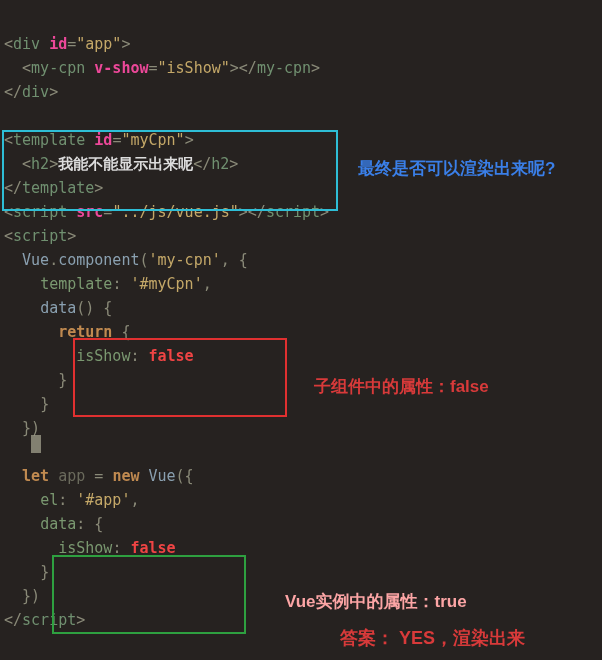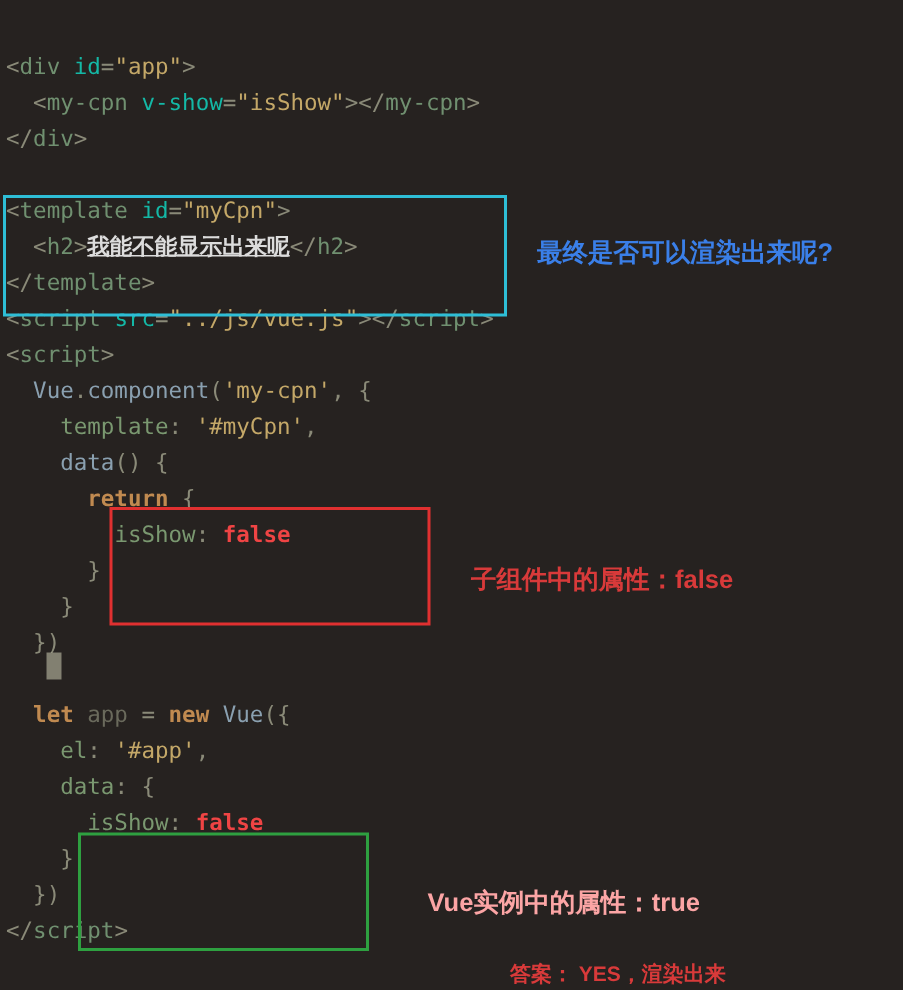--- a/index.html
+++ b/index.html
@@ -13,28 +13,28 @@
     width: 602px;
     height: 660px;
     overflow: hidden;
     position: relative;
   }
   .code {
     padding: 8px 4px;
     white-space: pre;
   }
   .tag   { color: #709070; }
-  .attr  { color: #14b8a6; }
+  .attr  { color: #ec4899; font-weight: bold; }
   .str   { color: #c4a868; }
   .punc  { color: #8a8a78; }
   .kw    { color: #c08a50; font-weight: bold; }
   .fn    { color: #8aa0b0; }
   .propk { color: #7a9870; }
   .vbool { color: #ef4444; font-weight: bold; }
-  .htxt  { color: #dcdcdc; font-weight: bold; text-decoration: underline; }
+  .htxt  { color: #dcdcdc; font-weight: bold; }
   .vartx { color: #6a6a5c; }
 
   .box-cyan {
     position: absolute;
     border: 2px solid #2ebed6;
     left: 2px; top: 130px;
     width: 332px; height: 77px;
     pointer-events: none;
   }
   .box-red {
@@ -59,21 +59,21 @@
     font-weight: bold;
     white-space: nowrap;
   }
   .anno-blue  { color: #3a7fe8; }
   .anno-red   { color: #d83a3a; }
   .anno-green { color: #fca5a5; }
 
   .a1 { left: 358px; top: 155px; }
   .a2 { left: 314px; top: 373px; }
   .a3 { left: 285px; top: 588px; }
-  .a4 { left: 340px; top: 638px; font-size: 14px;}
+  .a4 { left: 340px; top: 624px; font-size: 18px;}
 
   
   .cursor {
     position: absolute;
     width: 10px; height: 18px;
     background: #c0c0a8;
     left: 31px; top: 435px;
     opacity: 0.6;
   }
 </style>

